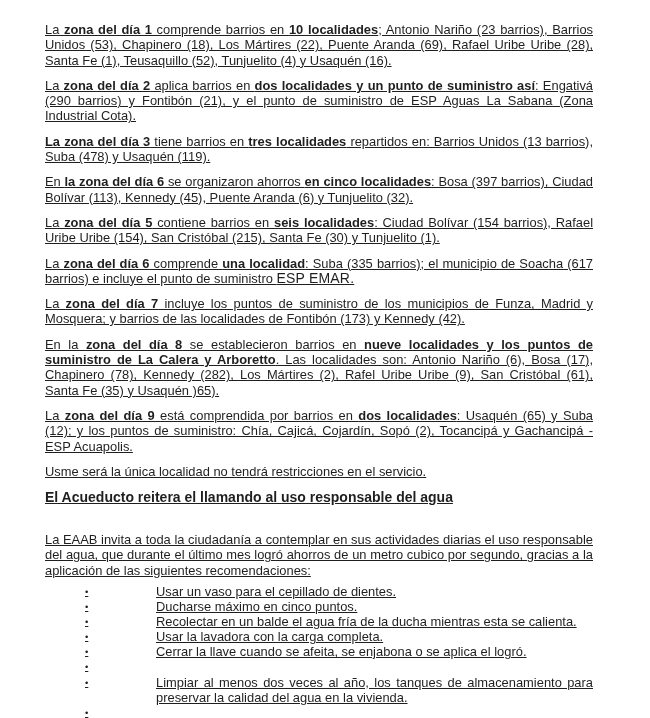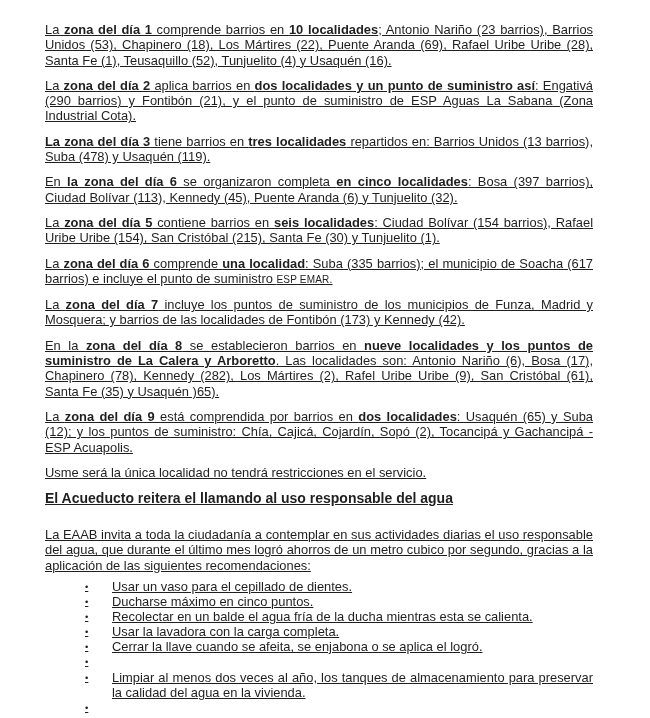--- a/index.html
+++ b/index.html
@@ -20,57 +20,58 @@
     text-decoration: underline;
   }
   .page p {
     margin: 0 0 10px 0;
     text-align: justify;
   }
   .page h2 {
     font-size: 14px;
     line-height: 17px;
     font-weight: bold;
-    margin: 5px 0 20px 0;
+    margin: 5px 0 26px 0;
     text-align: left;
   }
   .seg { }
   .seg.b { font-weight: bold; }
   .seg.u { text-decoration: underline; }
-  .seg.sm { font-size: 10px; letter-spacing: 0.2px; }
+  .seg.sm { font-size: 14px; letter-spacing: 0.2px; }
   ul.bullets {
     list-style: none;
     margin: -4px 0 0 0;
     padding: 0;
   }
   ul.bullets li {
     display: flex;
     line-height: 15.1px;
     margin: 0;
   }
   ul.bullets .bullet {
     flex: 0 0 27px;
     margin-left: 40px;
     font-size: 9.5px;
     line-height: 15.1px;
   }
   ul.bullets .li-text {
     display: block;
     flex: 1 1 auto;
     text-align: justify;
+    margin-left: 44px;
   }
 </style>
 </head>
 <body>
 
 <div class="page" style="background: rgb(255, 255, 255); color: rgb(31, 31, 31);">
     <p><span class="seg">La </span><span class="seg b u">zona del día 1</span><span class="seg"> comprende barrios en </span><span class="seg b">10 localidades</span><span class="seg">; Antonio Nariño (23 barrios), Barrios Unidos (53), Chapinero (18), Los Mártires (22), Puente Aranda (69), Rafael Uribe Uribe (28), Santa Fe (1), Teusaquillo (52), Tunjuelito (4) y Usaquén (16).</span></p>
     <p><span class="seg">La </span><span class="seg b u">zona del día 2</span><span class="seg"> aplica barrios en </span><span class="seg b">dos localidades y un punto de suministro así</span><span class="seg">: Engativá (290 barrios) y Fontibón (21), y el punto de suministro de ESP Aguas La Sabana (Zona Industrial Cota).</span></p>
     <p><span class="seg b u">La zona del día 3</span><span class="seg"> tiene barrios en </span><span class="seg b">tres localidades</span><span class="seg"> repartidos en: Barrios Unidos (13 barrios), Suba (478) y Usaquén (119).</span></p>
-    <p><span class="seg">En </span><span class="seg b u">la zona del día 6</span><span class="seg"> se organizaron completa </span><span class="seg b">en cinco localidades</span><span class="seg">: Bosa (397 barrios), Ciudad Bolívar (113), Kennedy (45), Puente Aranda (6) y Tunjuelito (32).</span></p>
+    <p><span class="seg">En </span><span class="seg b u">la zona del día 6</span><span class="seg"> se organizaron ahorros </span><span class="seg b">en cinco localidades</span><span class="seg">: Bosa (397 barrios), Ciudad Bolívar (113), Kennedy (45), Puente Aranda (6) y Tunjuelito (32).</span></p>
     <p><span class="seg">La </span><span class="seg b u">zona del día 5</span><span class="seg"> contiene barrios en </span><span class="seg b">seis localidades</span><span class="seg">: Ciudad Bolívar (154 barrios), Rafael Uribe Uribe (154), San Cristóbal (215), Santa Fe (30) y Tunjuelito (1).</span></p>
     <p><span class="seg">La </span><span class="seg b u">zona del día 6</span><span class="seg"> comprende </span><span class="seg b">una localidad</span><span class="seg">: Suba (335 barrios); el municipio de Soacha (617 barrios) e incluye el punto de suministro </span><span class="seg sm">ESP EMAR.</span></p>
     <p><span class="seg">La </span><span class="seg b u">zona del día 7</span><span class="seg"> incluye los puntos de suministro de los municipios de Funza, Madrid y Mosquera; y barrios de las localidades de Fontibón (173) y Kennedy (42).</span></p>
     <p><span class="seg">En la </span><span class="seg b u">zona del día 8</span><span class="seg"> se establecieron barrios en </span><span class="seg b">nueve localidades y los puntos de suministro de La Calera y Arboretto</span><span class="seg">. Las localidades son: Antonio Nariño (6), Bosa (17), Chapinero (78), Kennedy (282), Los Mártires (2), Rafel Uribe Uribe (9), San Cristóbal (61), Santa Fe (35) y Usaquén )65).</span></p>
     <p><span class="seg">La </span><span class="seg b u">zona del día 9 </span><span class="seg"> está comprendida por barrios en </span><span class="seg b">dos localidades</span><span class="seg">: Usaquén (65) y Suba (12); y los puntos de suministro: Chía, Cajicá, Cojardín, Sopó (2), Tocancipá y Gachancipá - ESP Acuapolis.</span></p>
     <p><span class="seg">Usme será la única localidad no tendrá restricciones en el servicio.</span></p>
     <h2><span class="seg">El Acueducto reitera el llamando al uso responsable del agua</span></h2>
     <p><span class="seg">La EAAB invita a toda la ciudadanía a contemplar en sus actividades diarias el uso responsable del agua, que durante el último mes logró ahorros de un metro cubico por segundo, gracias a la aplicación de las siguientes recomendaciones:</span></p>
     <ul class="bullets">
       <li>

